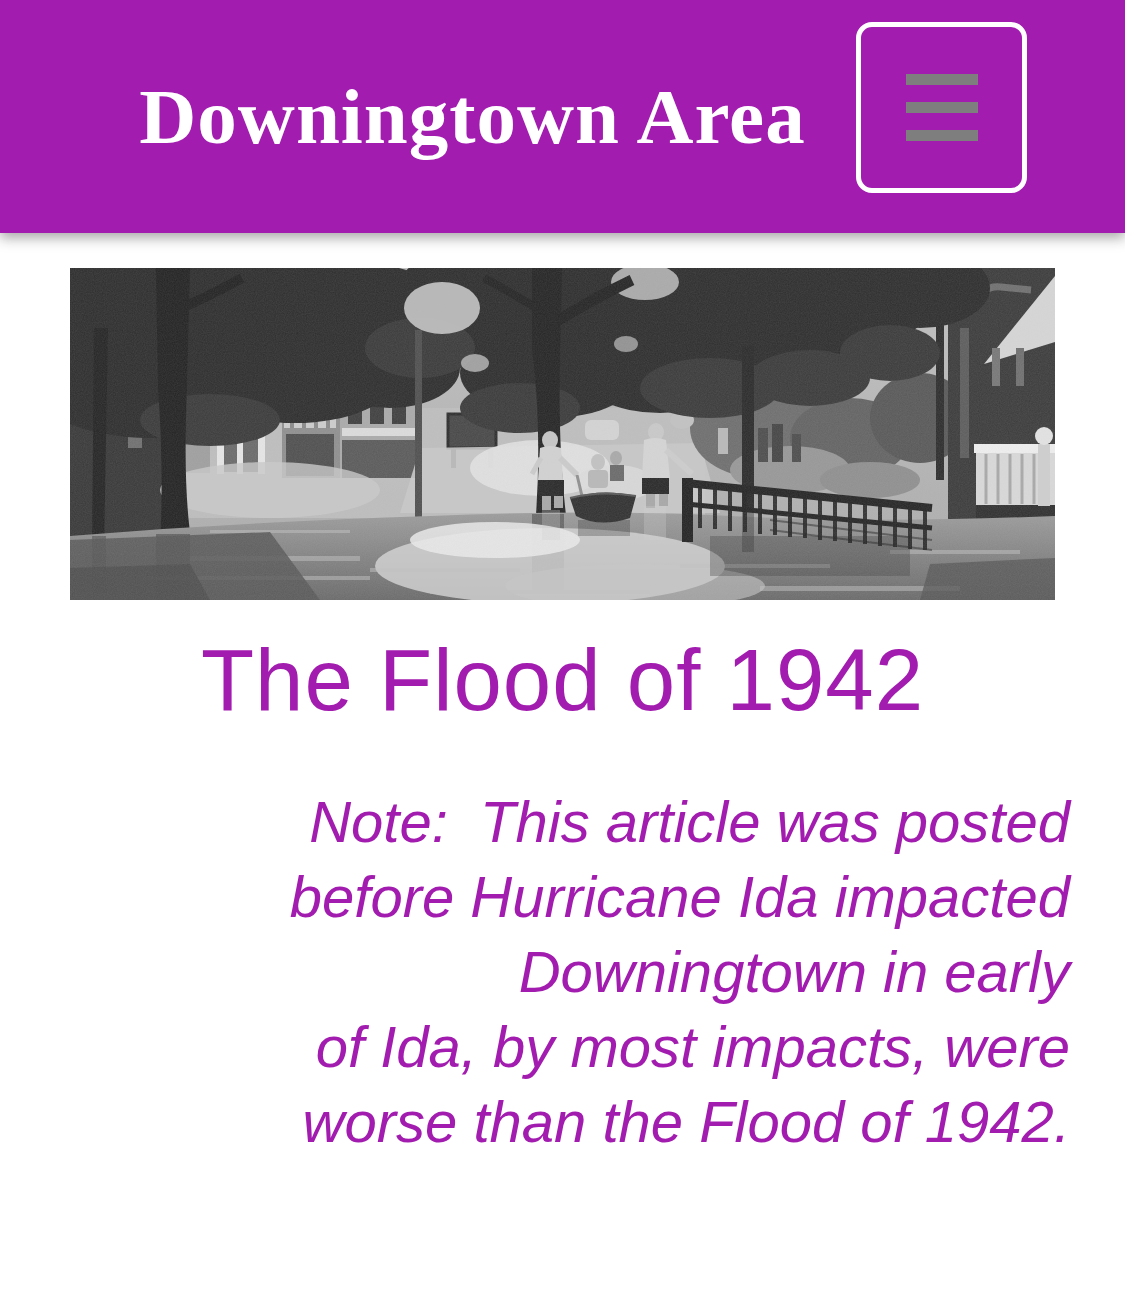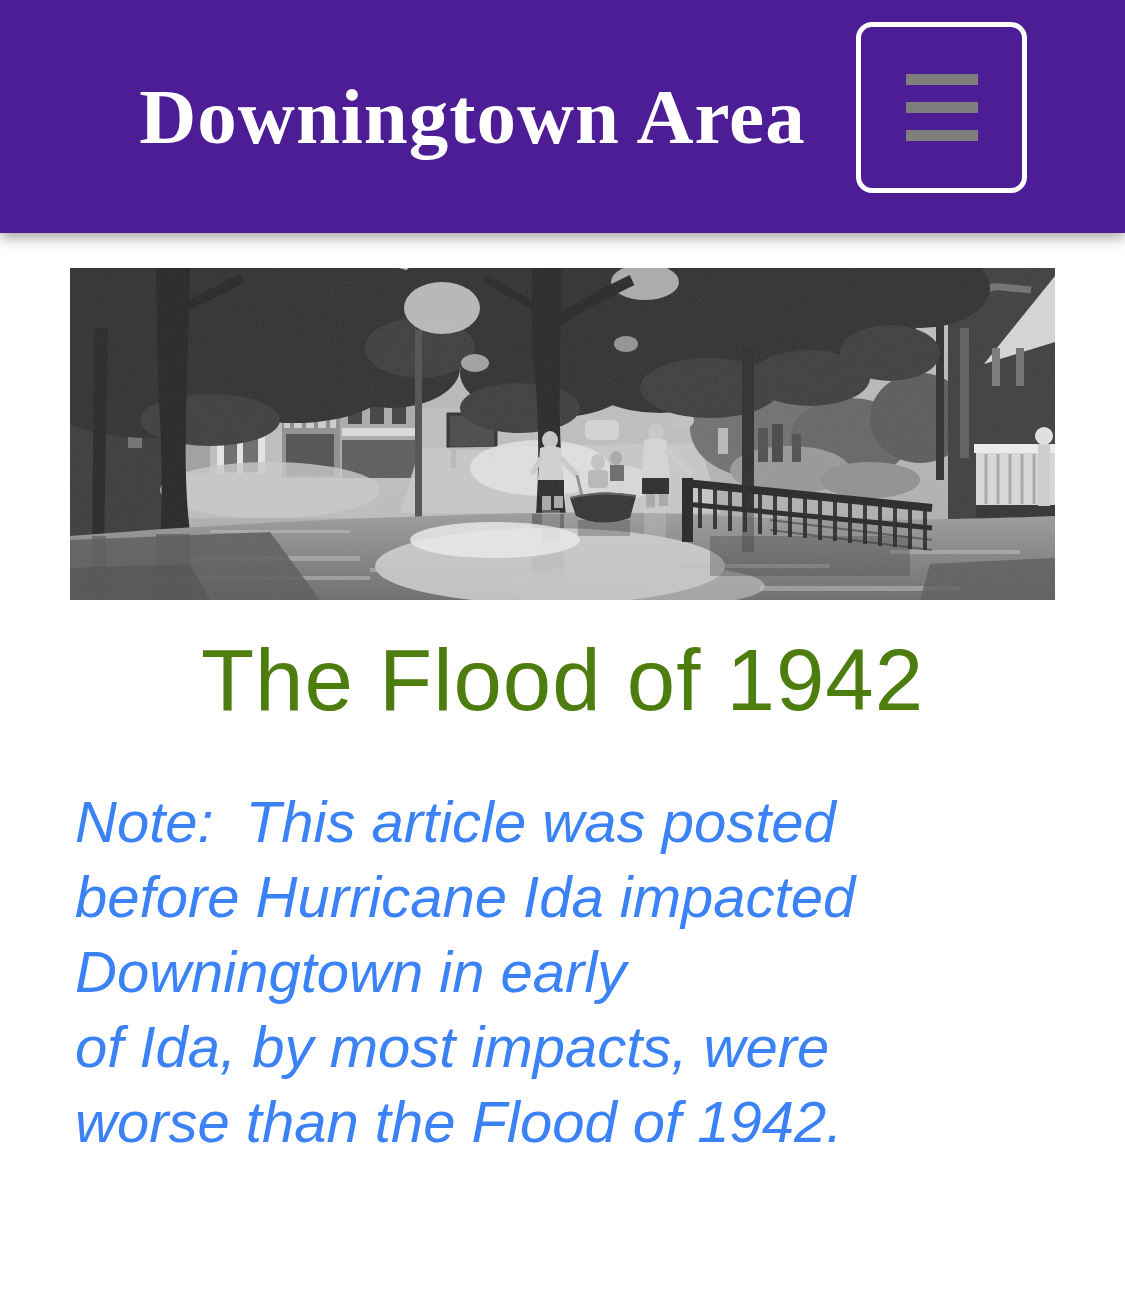--- a/index.html
+++ b/index.html
@@ -4,21 +4,21 @@
 <style>
   html,body{margin:0;padding:0;}
   body{
     width:1125px;height:1301px;overflow:hidden;
     background:#ffffff;
     font-family:"Liberation Sans",sans-serif;
     position:relative;
   }
   
   .site-header{
-    height:233px;background:#4c1d95;
+    height:233px;background:#a21caf;
     display:flex;align-items:center;
     box-shadow:0 5px 12px rgba(30,30,30,.38);
     position:relative;z-index:2;
   }
   .site-title{
     flex:1;padding-left:95px;
     text-align:center;color:#ffffff;
     font-family:"Liberation Serif",serif;font-weight:700;
     font-size:79px;line-height:78px;letter-spacing:1px;
   }
@@ -32,26 +32,27 @@
   }
   .menu-btn .bar{width:72px;height:11px;background:#7e7e7e;}
   
   .flood-photo{
     display:block;margin:35px 0 0 70px;
     width:985px;height:332px;
   }
   .article-title{
     margin:30px 0 0 0;
     font-size:87px;font-weight:400;line-height:100px;letter-spacing:1px;
-    color:#4d7c0f;text-align:center;
+    color:#a21caf;text-align:center;
   }
   .note{
     margin:54px 55px 0 75px;
     font-style:italic;font-size:58px;line-height:75px;
-    color:#3b82f6;
+    color:#a21caf;
+    text-align:right;
   }
   .note .note-line{white-space:pre;}
 </style>
 </head>
 <body>
 
 <header class="site-header">
   <div class="site-title">
     <div>Downingtown Area</div>
   </div>

